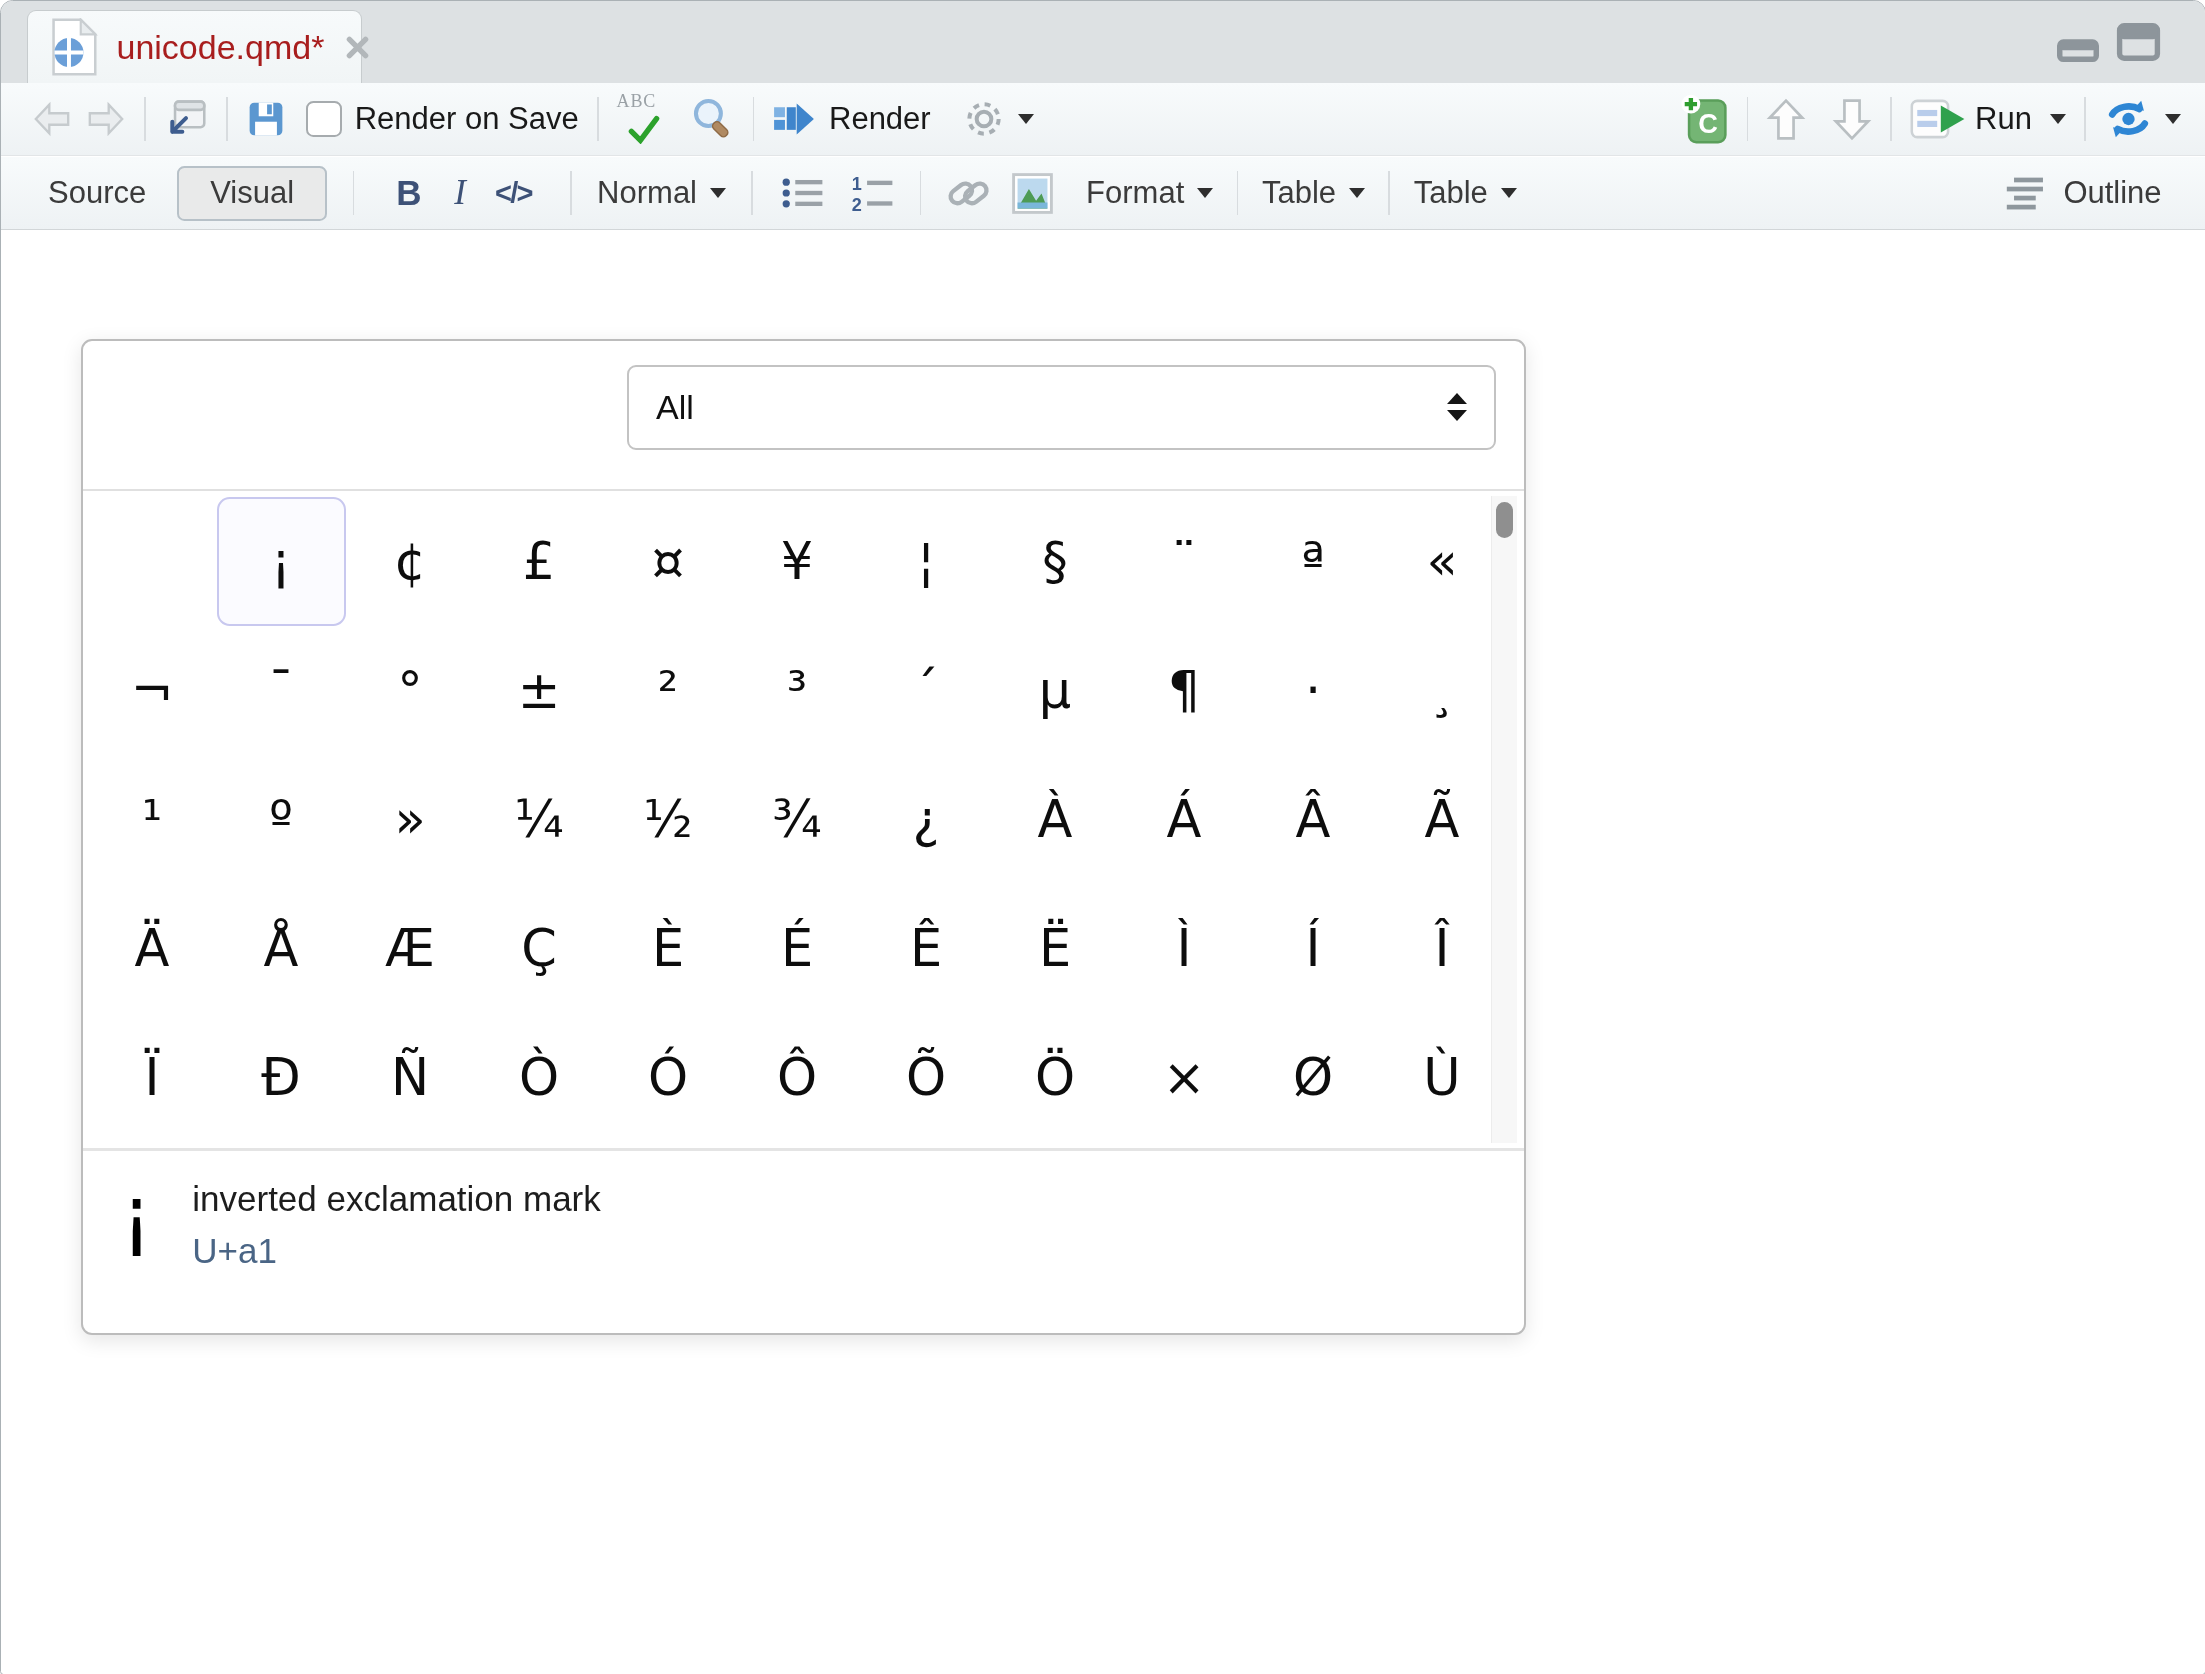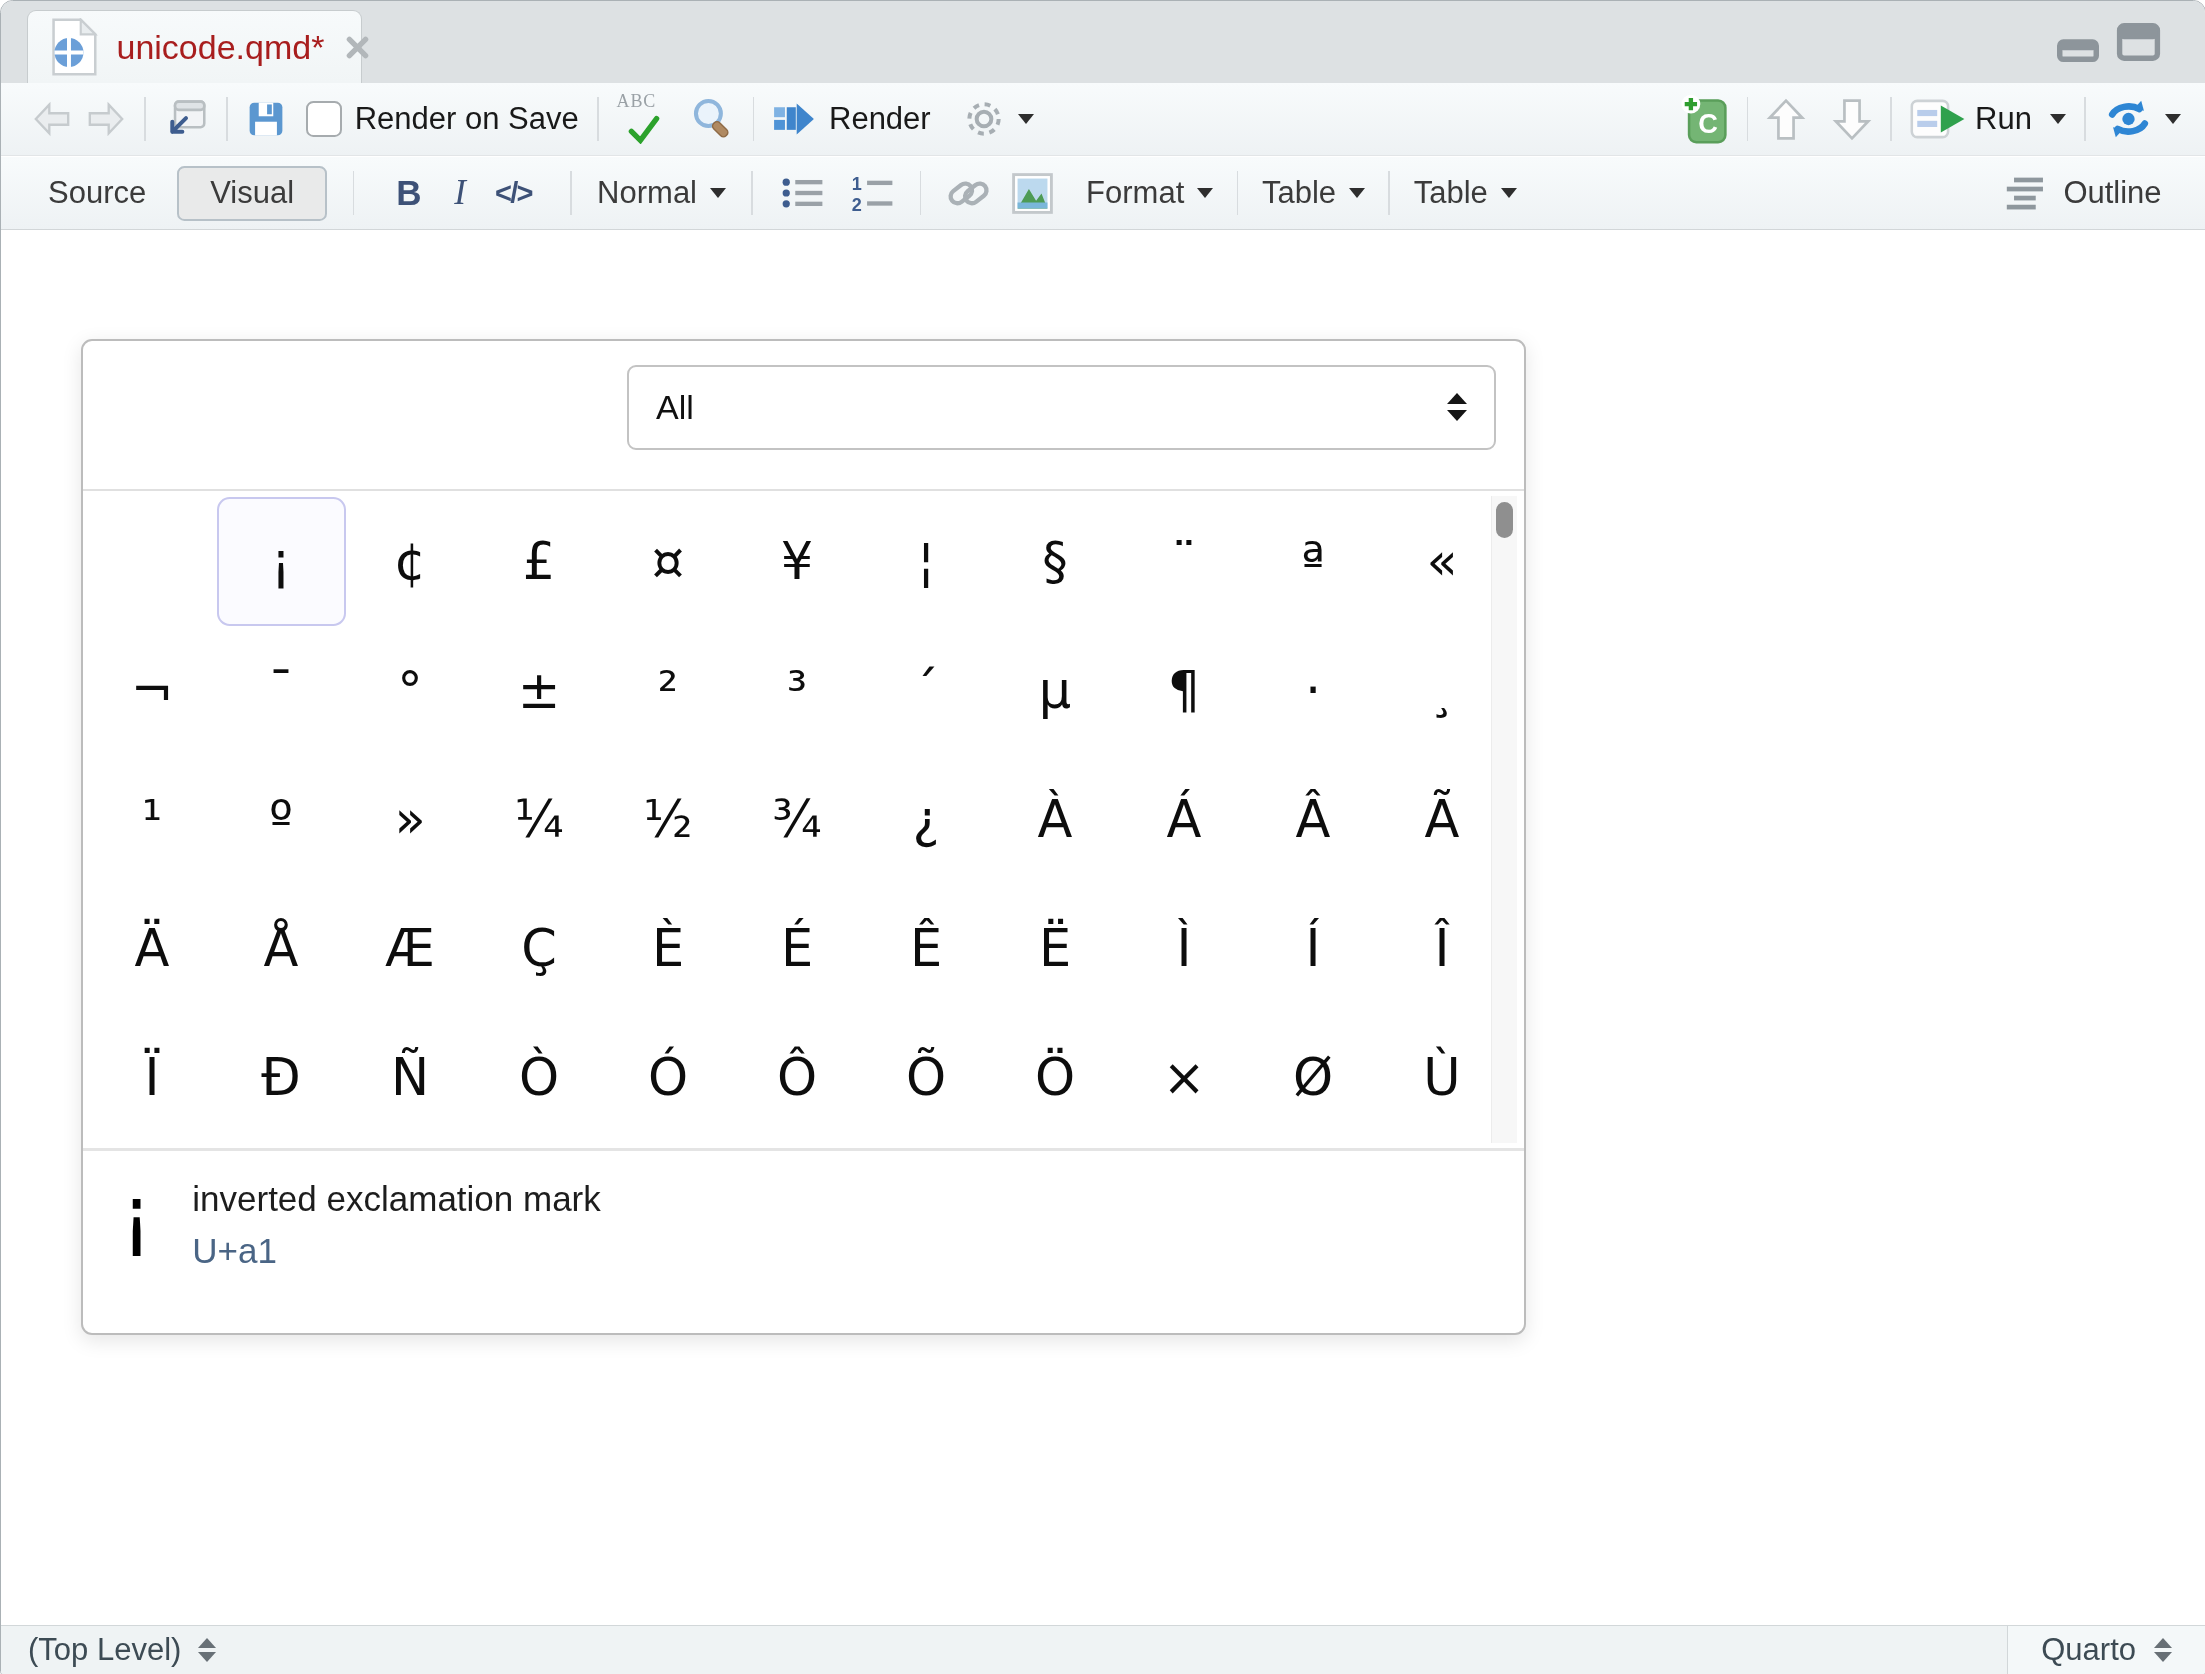--- a/index.html
+++ b/index.html
@@ -395,31 +395,15 @@
     <div class="prev-divider"></div>
     <div class="preview">
       <span class="preview-glyph">¡</span>
       <span class="preview-texts">
         <span class="preview-name">inverted exclamation mark</span>
         <span class="preview-code">U+a1</span>
       </span>
     </div>
   </div>
 
-  <div class="statusbar">
-    <div class="status-left">
-      <span class="status-label">(Top Level)</span>
-      <span class="status-spin">
-        <span class="ss-up"></span>
-          <span class="ss-down"></span>
-      </span>
-    </div>
-    <div class="status-right">
-      <span class="status-label">Quarto</span>
-      <span class="status-spin">
-        <span class="ss-up"></span>
-          <span class="ss-down"></span>
-      </span>
-    </div>
-  </div>
 
 </div>
 
 
 </body></html>

